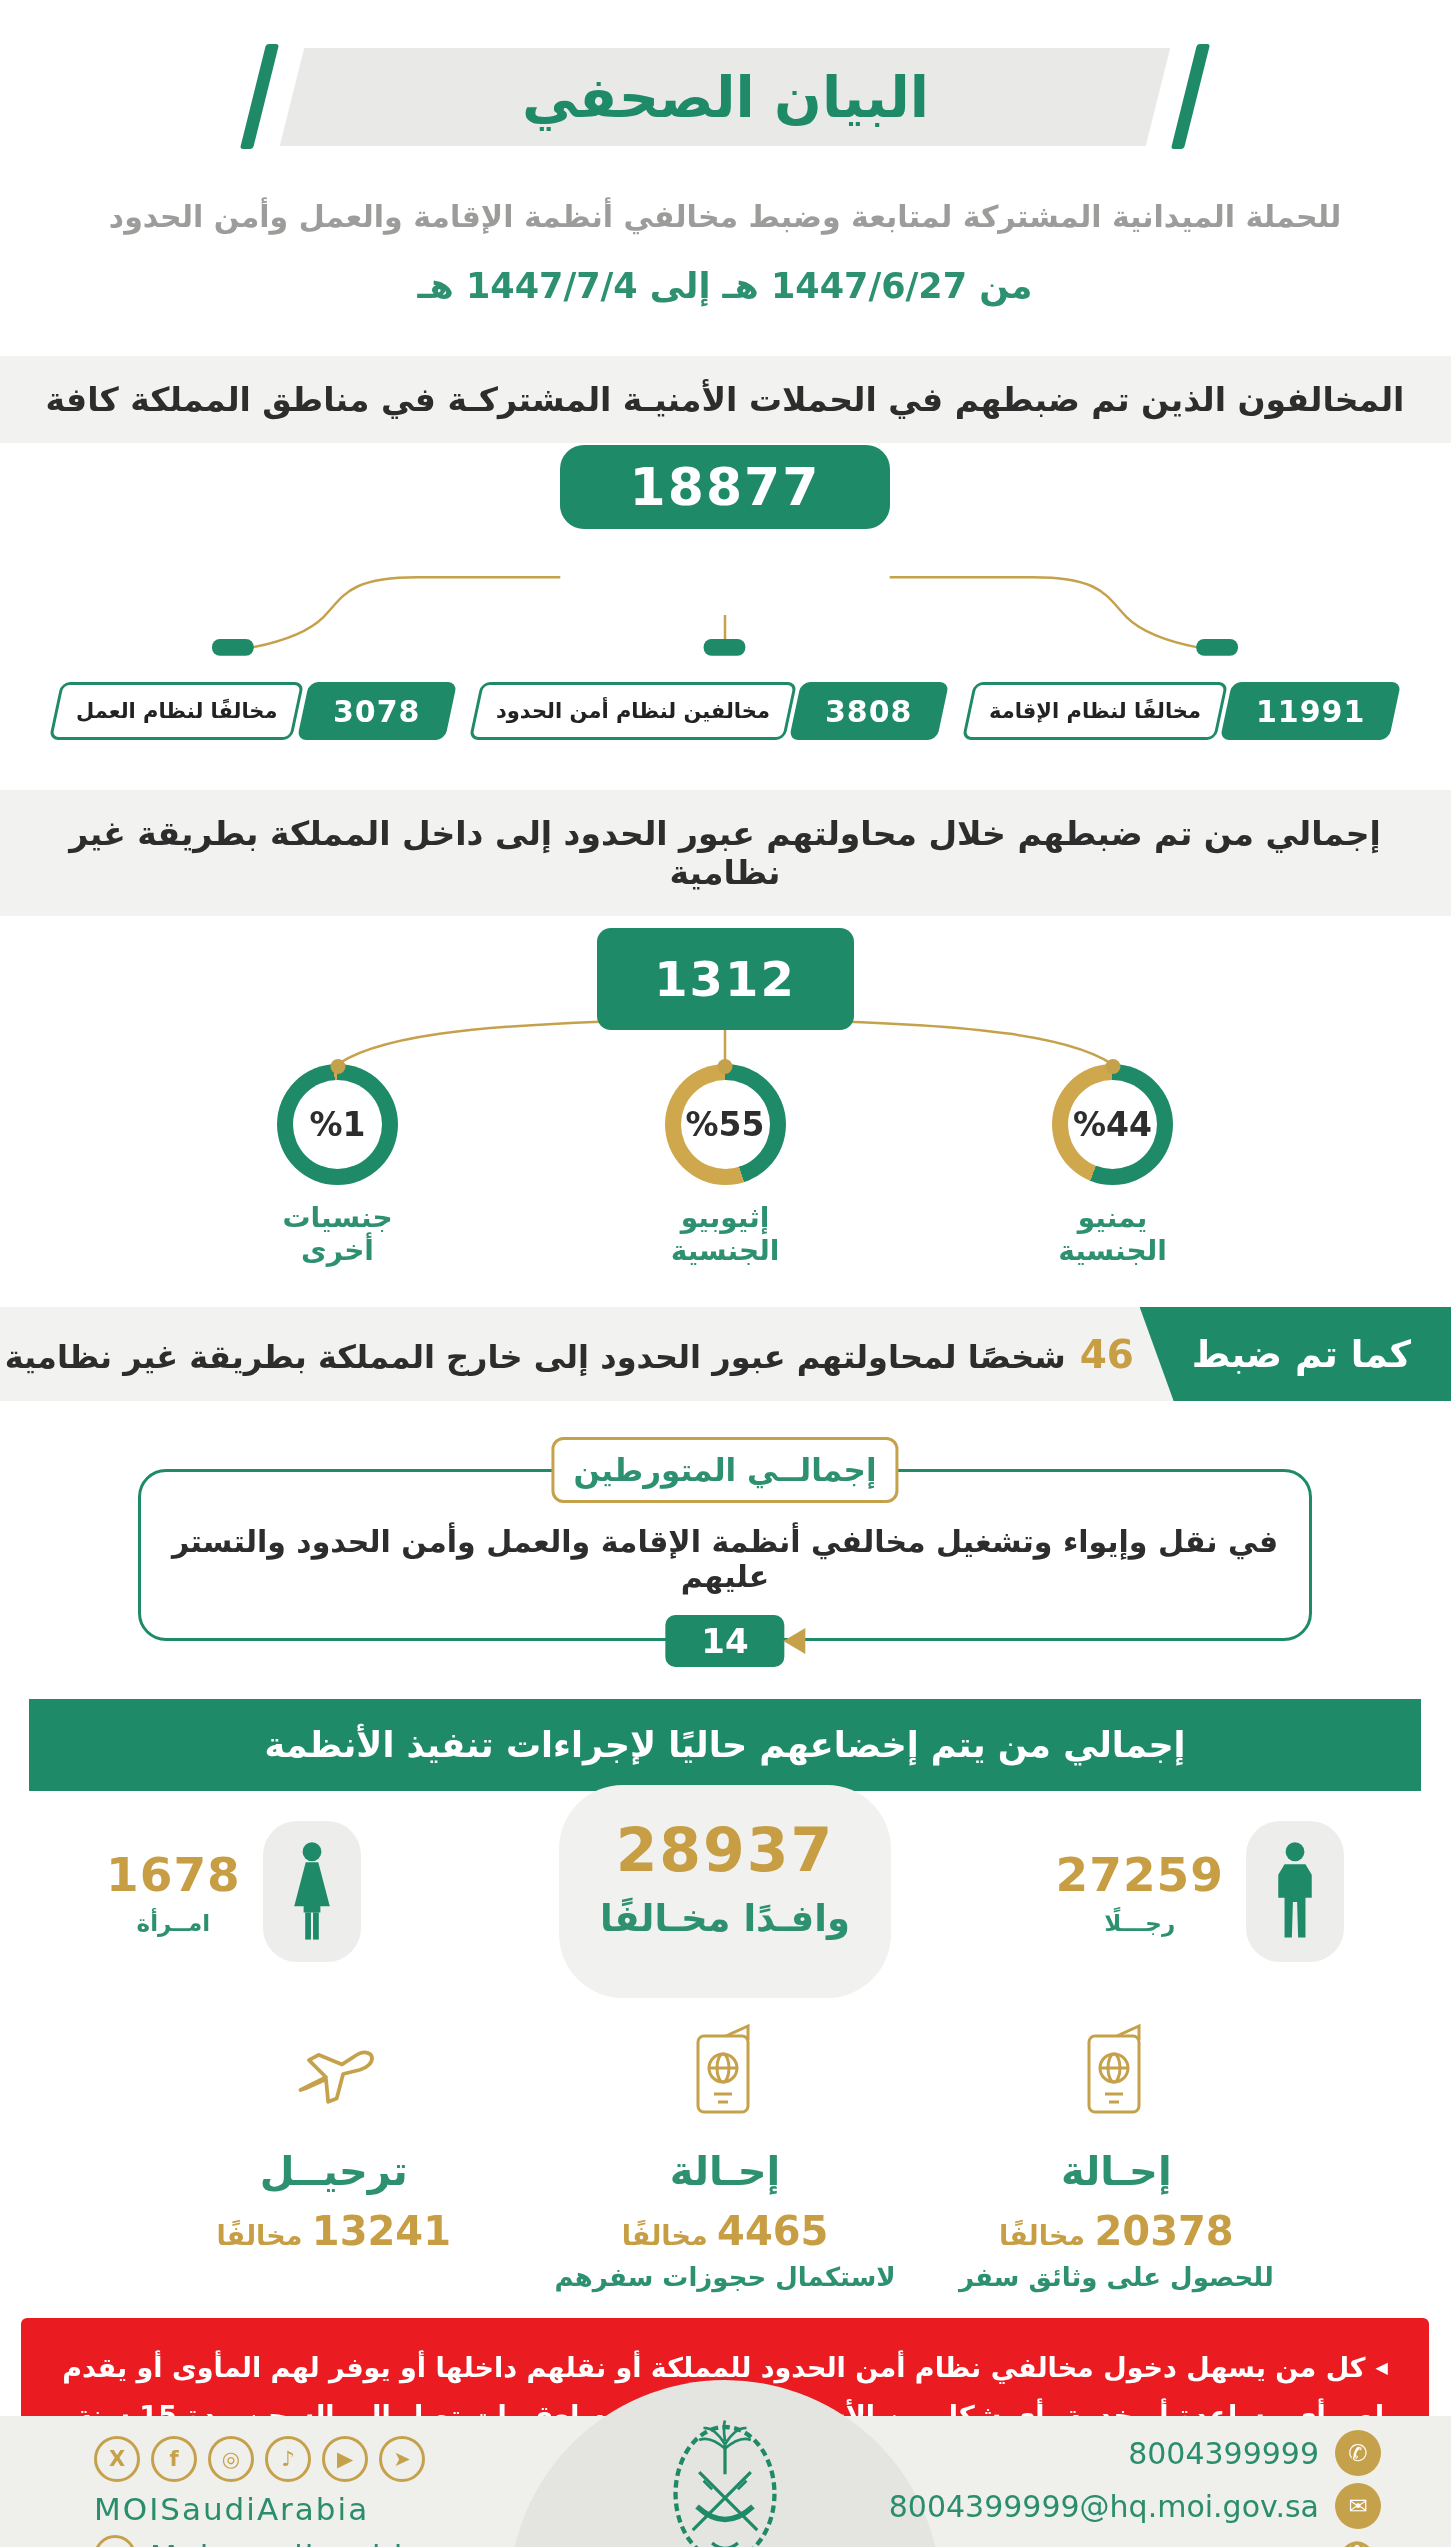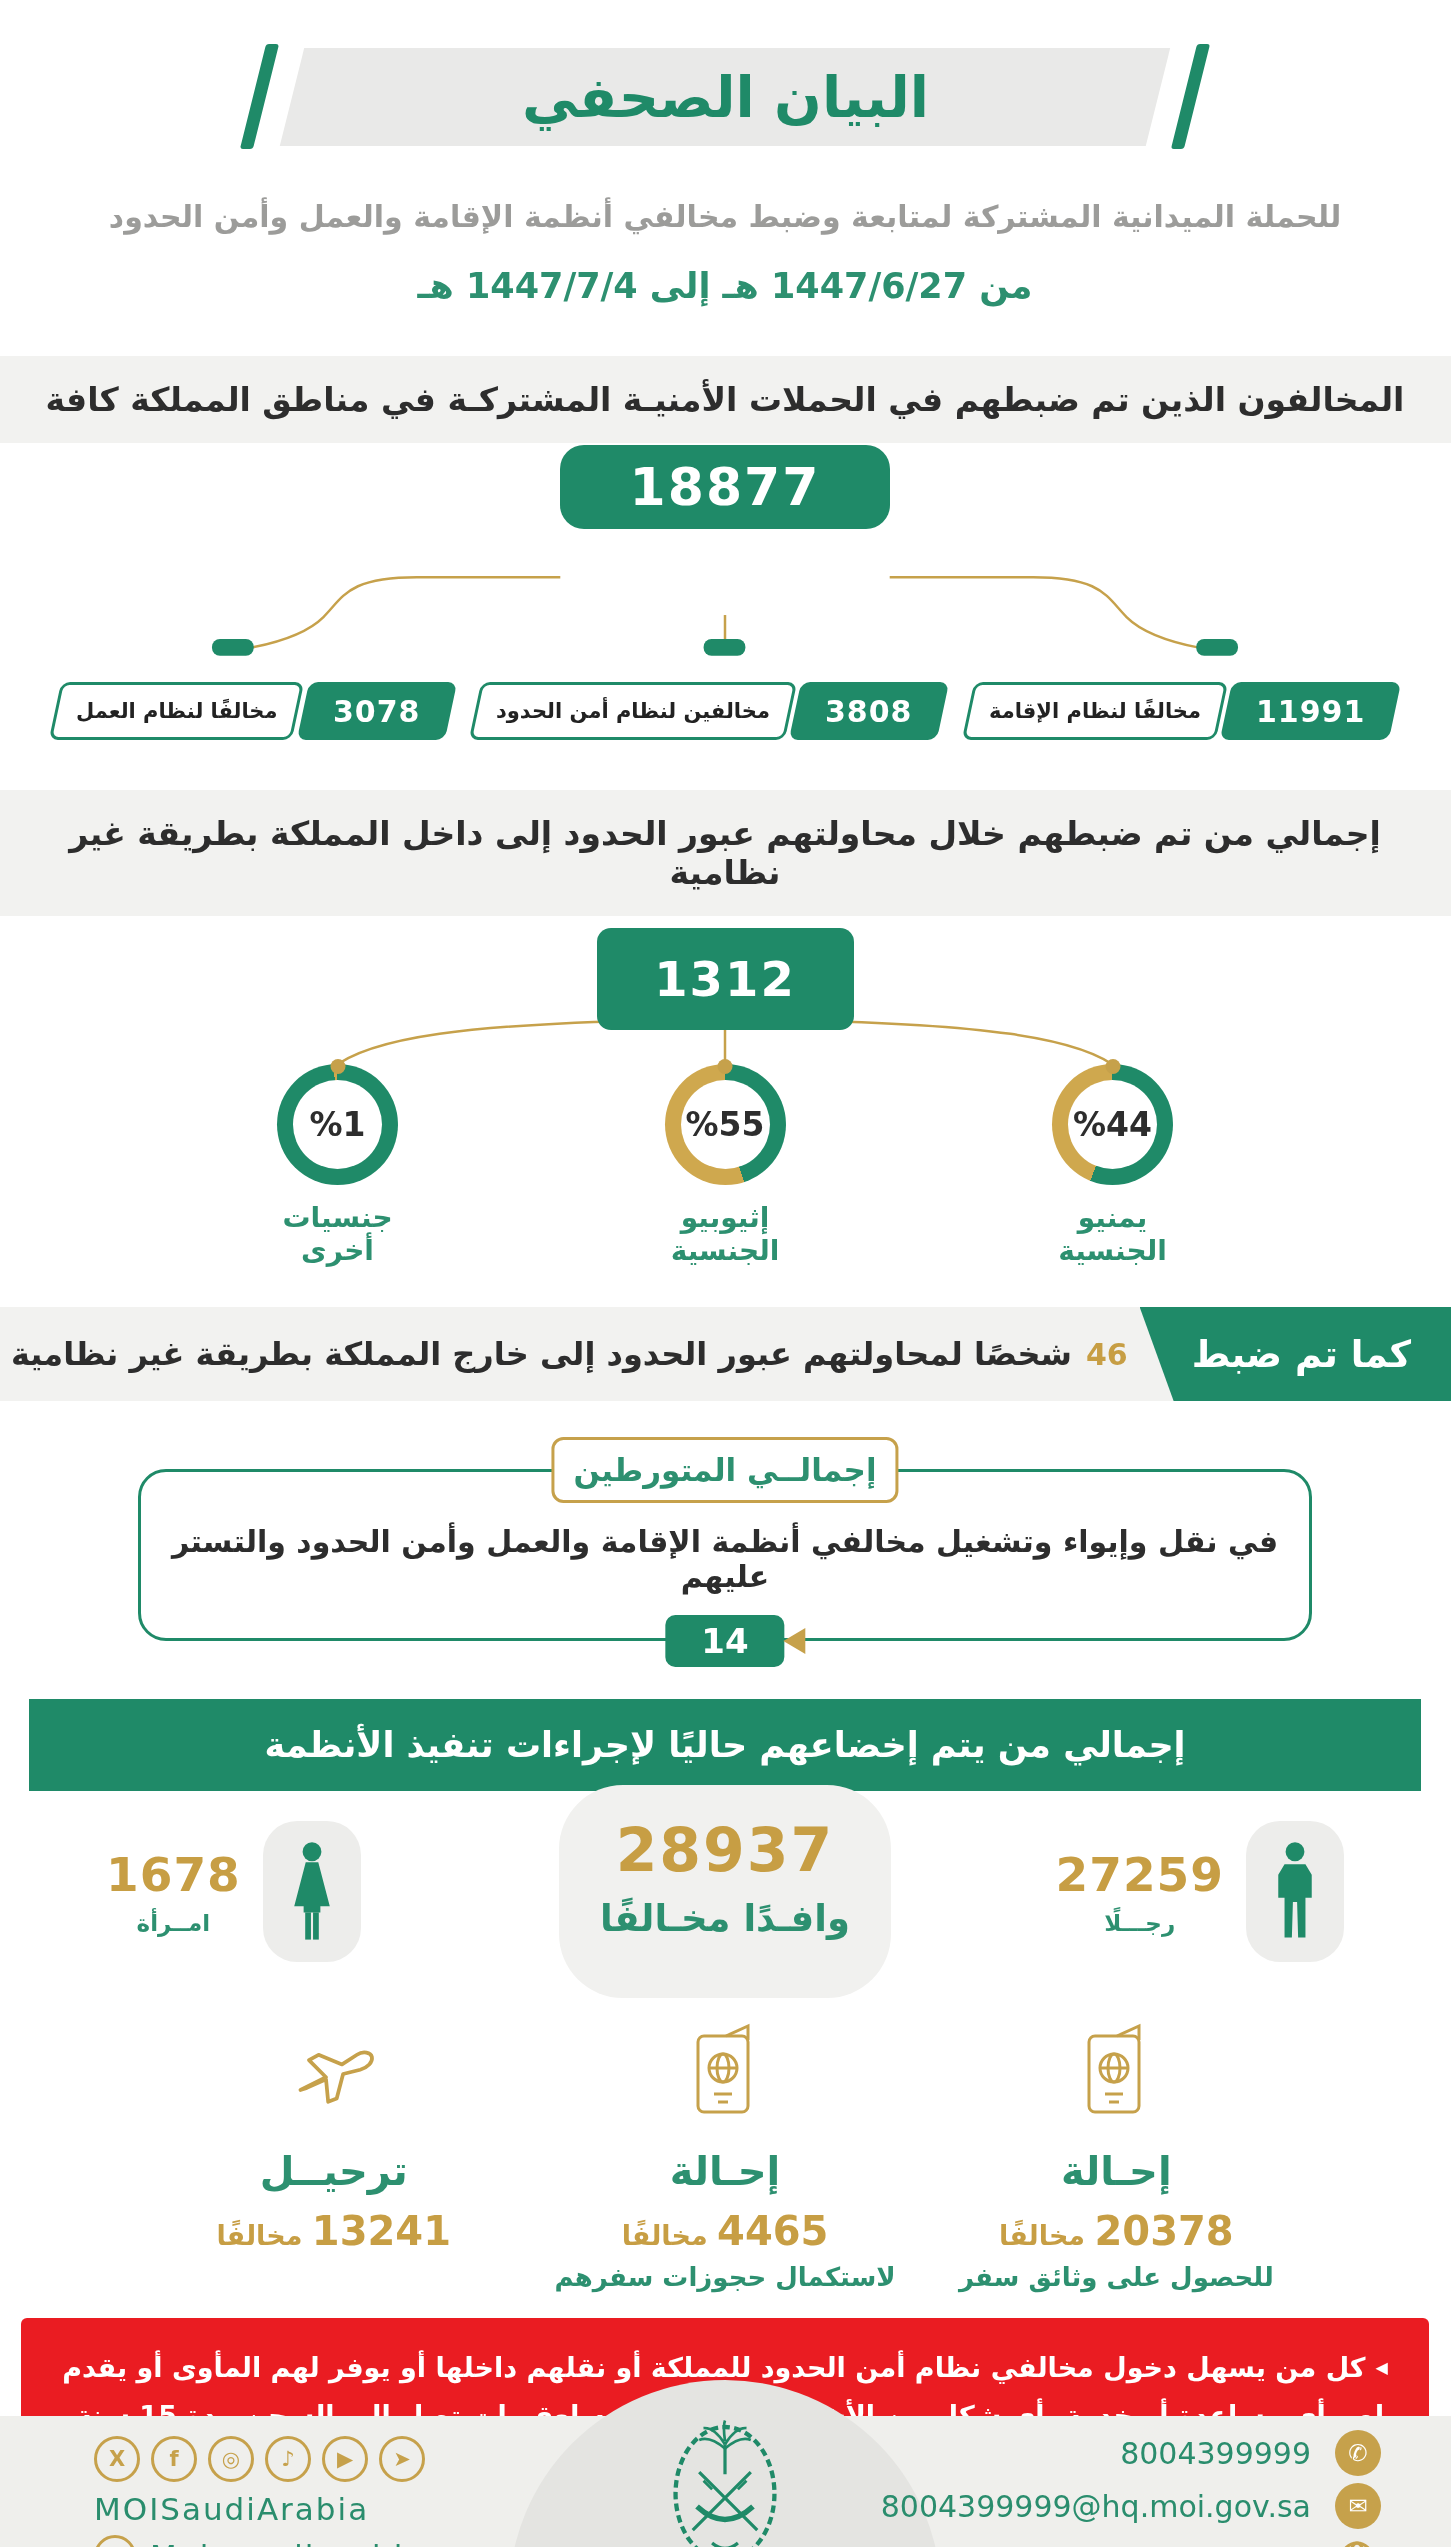--- a/index.html
+++ b/index.html
@@ -54,21 +54,21 @@
   .donut .pct{position:absolute;inset:0;display:flex;align-items:center;justify-content:center;z-index:1;
               font-size:33px;font-weight:bold;color:var(--dark)}
   .nat-lbl{margin-top:16px;color:var(--green-txt);font-size:28px;font-weight:bold}
 
   
   .band-exit{margin-top:30px;background:var(--band);height:94px;display:flex;align-items:center;padding:0}
   .badge{background:var(--green);color:#fff;font-size:37px;font-weight:bold;height:100%;
          padding:0 40px 0 52px;display:flex;align-items:center;
          clip-path:polygon(0 0,100% 0,100% 100%,34px 100%)}
   .band-exit .content{flex:1;text-align:center;font-size:32px;font-weight:bold;color:var(--dark)}
-  .band-exit .num46{color:var(--gold-num);font-size:30px;margin-left:14px}
+  .band-exit .num46{color:var(--gold-num);font-size:39px;margin-left:14px}
 
   
   .involved{width:1174px;margin:36px auto 0;position:relative;padding-top:32px}
   .inv-box{border:3px solid var(--green);border-radius:28px;padding:52px 30px 44px;text-align:center;
            font-size:30px;font-weight:bold;color:var(--dark)}
   .inv-title{position:absolute;top:0;left:50%;transform:translateX(-50%);background:#fff;
              border:3px solid var(--gold);border-radius:12px;padding:12px 19px;color:var(--green-txt);
              font-size:31px;font-weight:bold;white-space:nowrap;z-index:2}
   .inv-count{position:absolute;bottom:-26px;left:50%;transform:translateX(-50%);background:var(--green);
              color:#fff;font-size:34px;font-weight:bold;border-radius:10px;padding:6px 36px;z-index:2}
@@ -116,21 +116,21 @@
   .soc-row{display:flex;gap:11px}
   .soc{width:46px;height:46px;border:3px solid var(--gold);border-radius:50%;color:var(--gold);
        display:flex;align-items:center;justify-content:center;font-size:21px;font-weight:bold}
   .handle{color:#2a8d6d;font-size:31px;margin-top:9px;letter-spacing:2px}
   .snap-row{display:flex;align-items:center;gap:14px;margin-top:8px}
   .snap{width:42px;height:42px;border:3px solid var(--gold);border-radius:50%;display:flex;
         align-items:center;justify-content:center}
   .f-right{position:absolute;left:auto;right:auto;inset-inline-start:auto;top:14px;direction:ltr;
            display:flex;flex-direction:column;align-items:flex-end;gap:7px}
   .f-right{left:auto;right:70px}
-  .crow{display:flex;align-items:center;gap:24px;color:#2a8d6d;font-size:30px}
+  .crow{display:flex;align-items:center;gap:16px;color:#2a8d6d;font-size:30px}
   .cicon{width:46px;height:46px;border-radius:50%;background:var(--gold);color:#fff;display:flex;
          align-items:center;justify-content:center;font-size:23px}
 </style>
 </head>
 <body>
 
 <div class="page">
 
   <div class="title-row">
     <div class="title-slash"></div>

